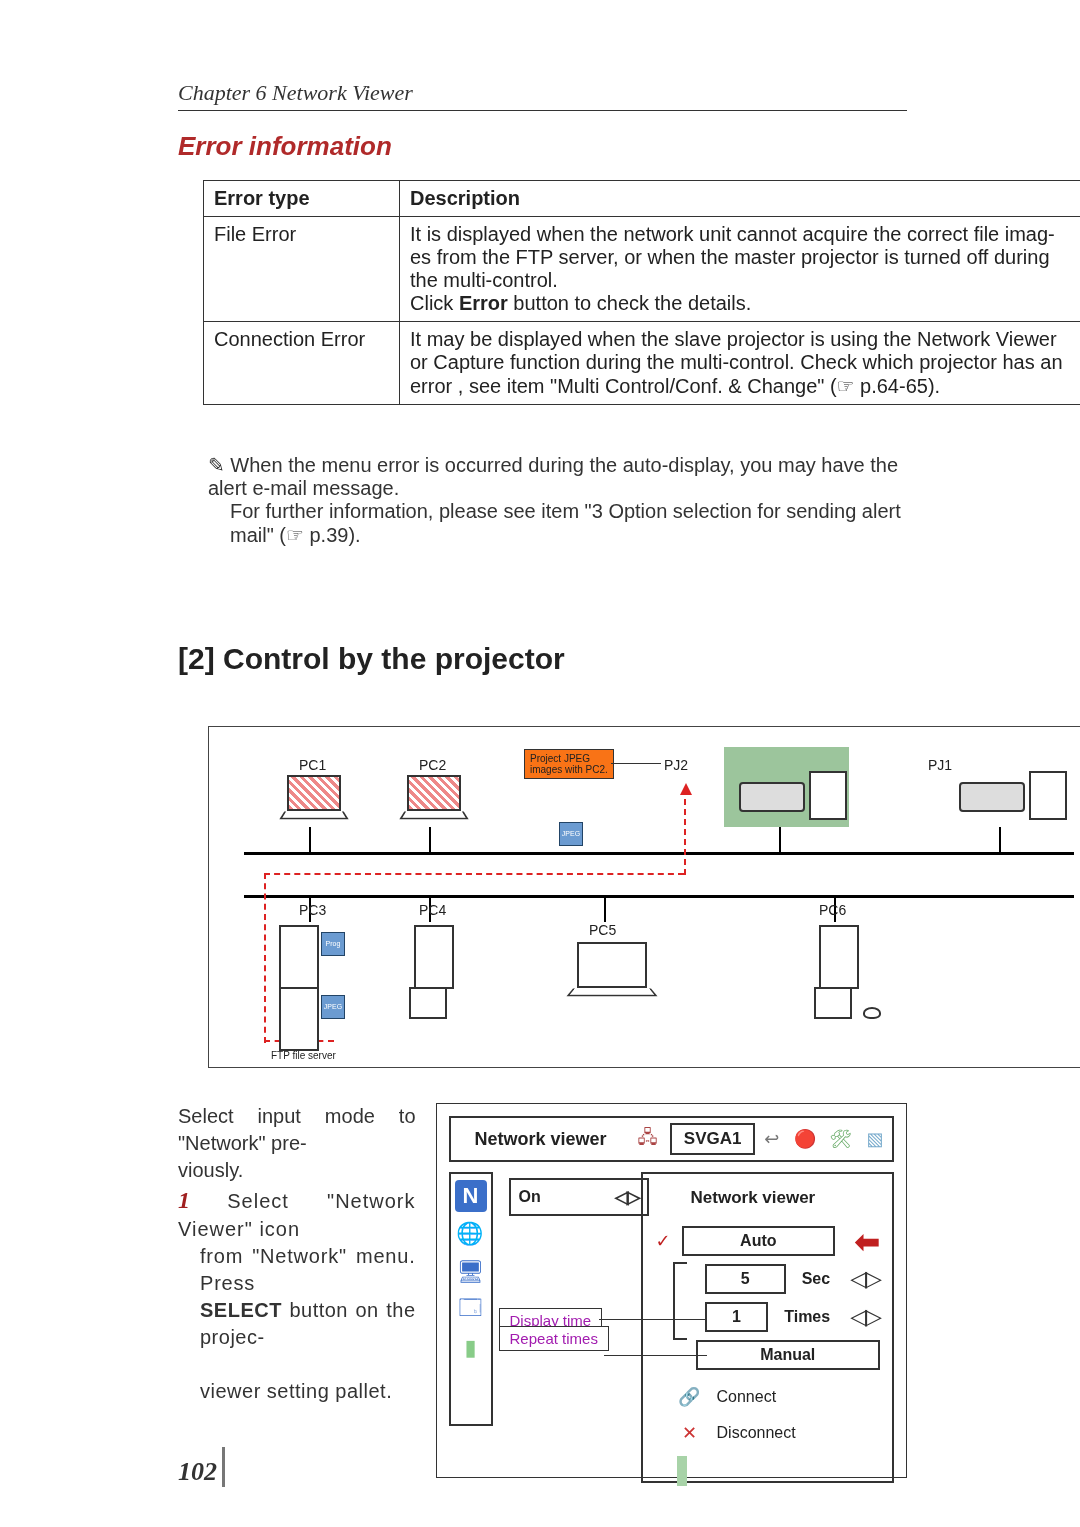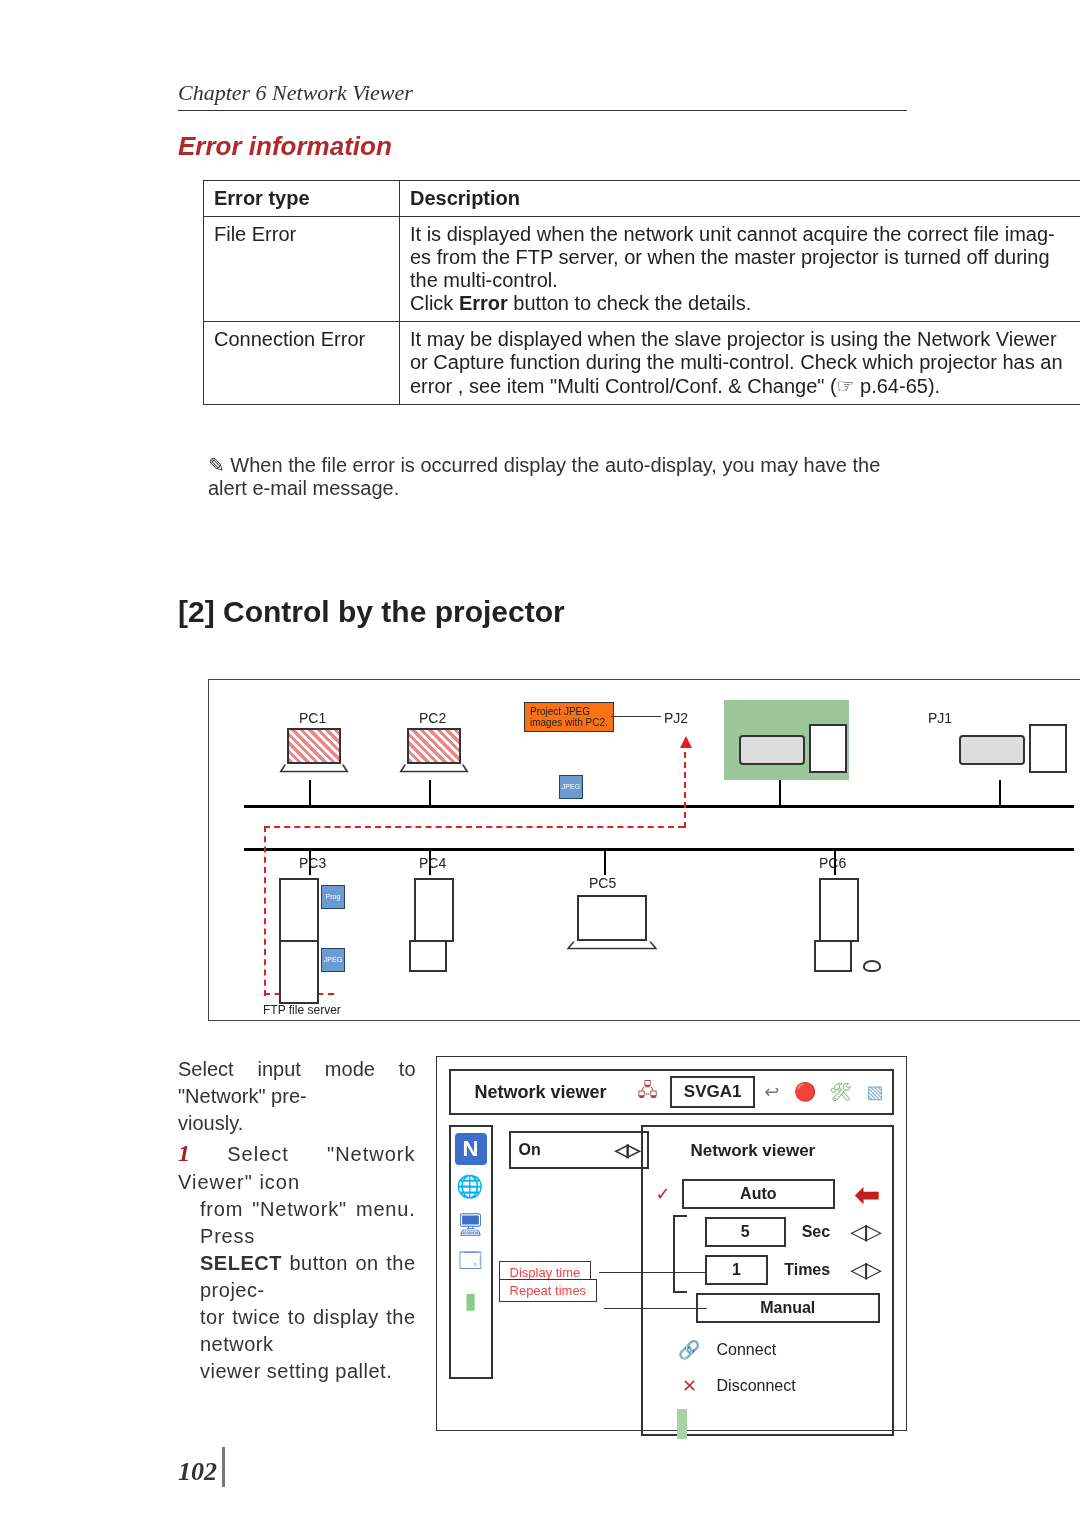--- a/index.html
+++ b/index.html
@@ -315,22 +315,22 @@
   }
   .arrow-lr {
     font-size: 18px;
     letter-spacing: -2px;
     color: #333;
   }
   .callout-box {
     border: 1px solid #333;
     padding: 3px 10px;
     position: absolute;
-    font-size: 13px;
-    color: #ef4444;
+    font-size: 15px;
+    color: #a21caf;
     background: #fff;
   }
   .leader {
     position: absolute;
     background: #333;
     height: 1px;
   }
   .bracket {
     position: absolute;
     border-left: 2px solid #333;
@@ -406,21 +406,22 @@
         <span>It may be displayed when the slave projector is using the Network Viewer</span><br>
         <span>or Capture function during the multi-control. Check which projector has an</span><br>
         <span>error , see item "Multi Control/Conf. &amp; Change" (☞ p.64-65).</span>
       </td>
     </tr>
   </tbody>
     </table>
 
   <div class="note-block">
     <span>✎</span>
-    <span>When the file error is occurred display the auto-display, you may have the alert e-mail message.</span>
+    <span>When the menu error is occurred during the auto-display, you may have the alert e-mail message.</span>
+    <span class="indent">For further information, please see item "3 Option selection for sending alert mail" (☞ p.39).</span>
   </div>
 
   <div class="h2-title">[2] Control by the projector</div>
 
   <div class="diagram-box">
 
     <div class="selected-green" style="left:515px;top:20px;width:125px;height:80px;"></div>
 
     <div class="bus-line" style="left:35px;top:125px;width:830px;height:3px;"></div>
 
@@ -480,40 +481,40 @@
     <div style="position:absolute;left:600px;top:44px;width:34px;height:45px;border:2px solid #333;background:#fff;"></div>
     <div class="pj" style="left:750px;top:55px;">
         <div class="body"></div>
       </div>
     <div style="position:absolute;left:820px;top:44px;width:34px;height:45px;border:2px solid #333;background:#fff;"></div>
 
     <div class="tower" style="left:70px;top:198px;"></div>
     <div class="tower" style="left:70px;top:260px;"></div>
     <div class="jpeg-box" style="left:112px;top:205px;font-size:7px;">Prog</div>
     <div class="jpeg-box" style="left:112px;top:268px;">JPEG</div>
-    <div class="label" style="left:54px;top:323px;font-size:12px;font-weight:normal;">FTP file server</div>
+    <div class="label" style="left:62px;top:323px;font-size:10px;font-weight:normal;">FTP file server</div>
 
     <div class="tower" style="left:205px;top:198px;"></div>
     <div class="monitor" style="left:200px;top:260px;"></div>
 
     <div class="tower" style="left:610px;top:198px;"></div>
     <div class="monitor" style="left:605px;top:260px;"></div>
     <div class="mouse" style="left:654px;top:280px;"></div>
   </div>
 
   <div class="instr-area">
     <div class="instr-text">
       <span>Select input mode to "Network" pre-</span><br>
       <span>viously.</span><br>
       <span class="step-num">1</span>
       <span style="letter-spacing:1px;">Select "Network Viewer" icon</span>
       <span class="step-body">
         <span style="letter-spacing:0.8px;">from "Network" menu. Press</span><br>
         <b>SELECT</b><span> button on the projec-</span><br>
-        <span>tor twice to display the network</span><br>
+        <br>
         <span>viewer setting pallet.</span>
       </span>
     </div>
 
     <div class="menu-shot">
 
       <div class="menu-top">
         <div class="title">Network viewer</div>
         <div class="ico" style="color:#a44;">🖧</div>
         <div class="svga">SVGA1</div>

